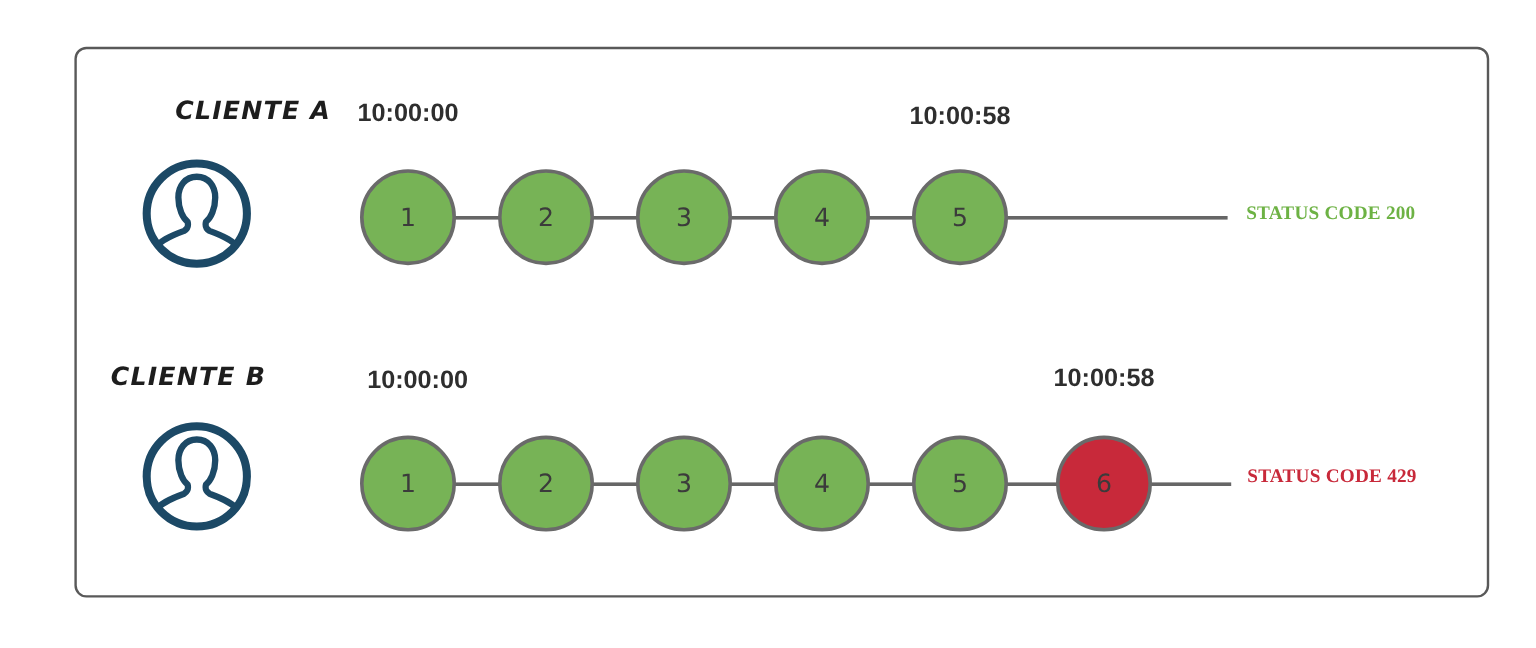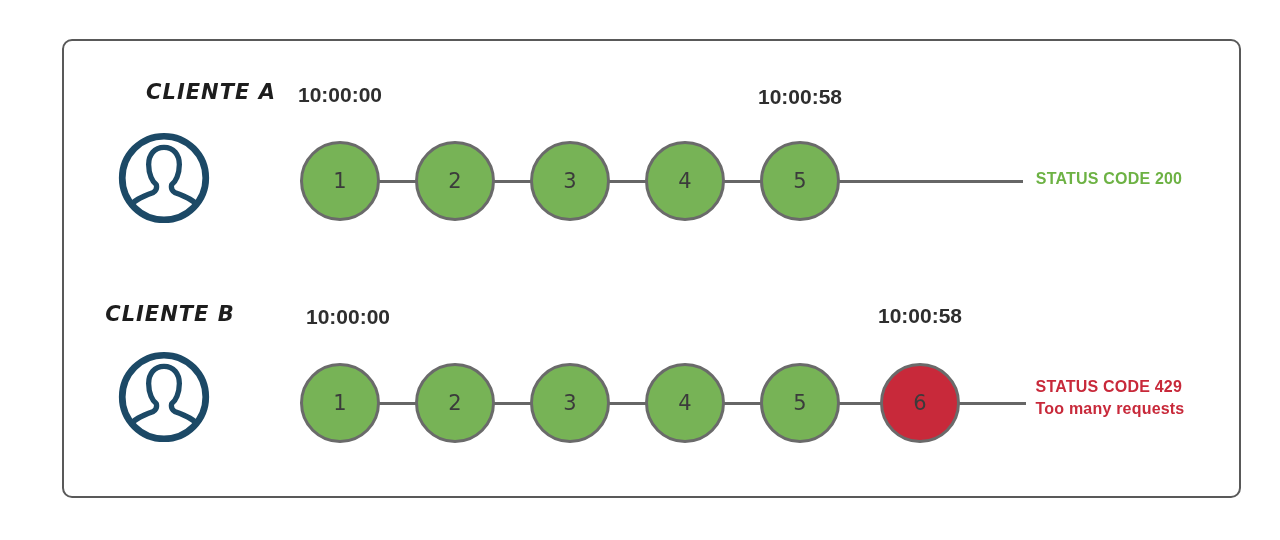--- a/index.html
+++ b/index.html
@@ -30,21 +30,21 @@
     transform: translate(-50%, -50%);
     font-family: "DejaVu Sans", sans-serif;
     font-style: italic;
     font-weight: bold;
     font-size: 21px;
     letter-spacing: 1px;
     color: #1d1d1d;
     white-space: nowrap;
   }
   .label-a { left: 171px; top: 92px; margin-left: 40px; }
-  .label-b { left: 170px; top: 314px; }
+  .label-b { left: 157px; top: 314px; }
   .timestamp {
     position: absolute;
     transform: translate(-50%, -50%);
     font-weight: bold;
     font-size: 21px;
     color: #2e2e2e;
     white-space: nowrap;
   }
   .ts-a-start { left: 340px; top: 95px; }
   .ts-a-end   { left: 800px; top: 97px; }
@@ -86,21 +86,22 @@
   .row-b { top: 363px; }
   .cx1 { left: 300px; }
   .cx2 { left: 415px; }
   .cx3 { left: 530px; }
   .cx4 { left: 645px; }
   .cx5 { left: 760px; }
   .cx6 { left: 880px; }
   .status-block {
     position: absolute;
     transform: translate(-50%, -50%);
-    font-family: Liberation Sans, sans-serif;
+    text-align: center;
+    font-family: Liberation Serif, serif;
     font-weight: bold;
     font-size: 16px;
     letter-spacing: 0.2px;
     line-height: 1.4;
     white-space: nowrap;
     z-index: 2;
   }
   .status-a { left: 1109px; top: 179px; }
   .status-b { left: 1110px; top: 398px; }
 </style>
@@ -189,16 +190,15 @@
   </div>
   <div class="request-circle row-b cx5" style="background-color: rgb(119, 179, 86);">
     <span>5</span>
   </div>
   <div class="request-circle row-b cx6" style="background-color: rgb(200, 41, 58);">
     <span>6</span>
   </div>
 
   <div class="status-block status-b" style="color: rgb(200, 41, 58);">
     <div>STATUS CODE 429</div>
-    <div>Too many requests</div>
   </div>
 
 </div>
 
 </body></html>

